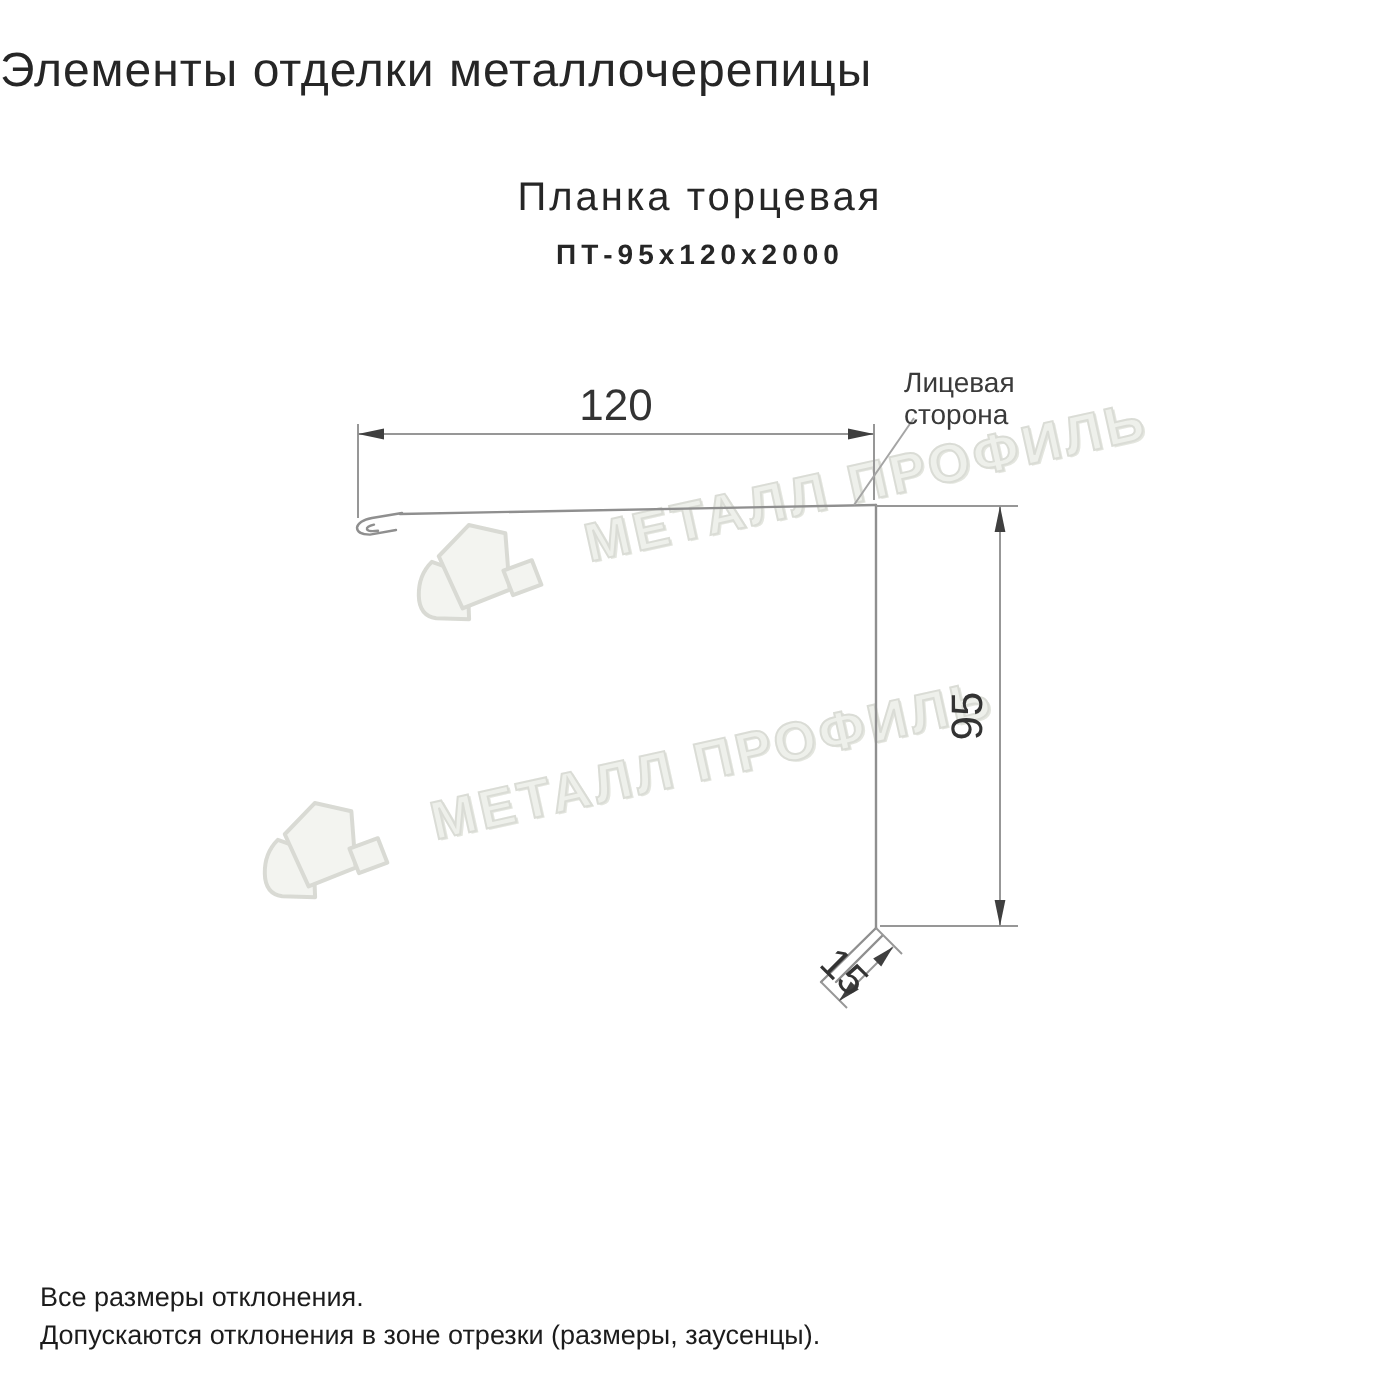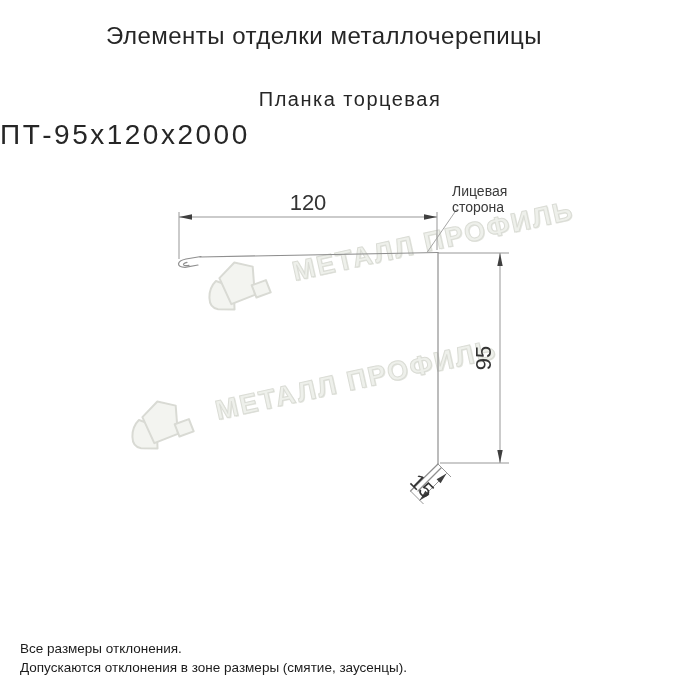--- a/index.html
+++ b/index.html
@@ -5,30 +5,30 @@
   html,body{margin:0;padding:0;}
   body{
     width:700px;height:700px;position:relative;overflow:hidden;
     background:#ffffff;
     font-family:"Liberation Sans","DejaVu Sans",sans-serif;
     color:#2b2b2b;
   }
   .abs{position:absolute;}
   
   .title{
-    left:0;top:22px;width:648px;text-align:center;
+    left:0;top:22px;width:648px;
     font-size:24px;letter-spacing:.5px;color:#262626;
   }
   .subtitle{
     left:0;top:88px;width:700px;text-align:center;
     font-size:20px;letter-spacing:1.5px;color:#262626;
   }
   .model{
-    left:0;top:119px;width:700px;
-    font-size:28px;letter-spacing:2.5px;color:#262626;
+    left:0;top:119px;width:700px;text-align:center;
+    font-size:14px;letter-spacing:2.5px;color:#262626;font-weight:bold;
   }
   
   .wm{
     display:flex;align-items:center;gap:10px;
     transform:rotate(-12.5deg);transform-origin:left center;
     opacity:.95;pointer-events:none;white-space:nowrap;
   }
   .wm-text{
     font-size:27px;font-weight:700;letter-spacing:2px;
     color:#eef0ea;
@@ -116,13 +116,13 @@
     <line x1="446.5" y1="473.5" x2="419.5" y2="500.5"></line>
   </g>
   <polygon points="446.5,473.5 436.6,479.2 440.6,483.2" fill="#3f3f3f"></polygon>
   <polygon points="419.5,500.5 429.4,494.8 425.4,490.8" fill="#3f3f3f"></polygon>
   <text x="0" y="0" transform="translate(421,487) rotate(45)" text-anchor="middle" dominant-baseline="middle" font-size="21" fill="#333333">15</text>
 </svg>
 
 <div class="abs face-label">Лицевая сторона</div>
 
 <div class="abs footer1">Все размеры отклонения.</div>
-<div class="abs footer2">Допускаются отклонения в зоне размеры (смятие, заусенцы).</div>
+<div class="abs footer2">Допускаются отклонения в зоне отрезки (размеры, заусенцы).</div>
 
 </body></html>

